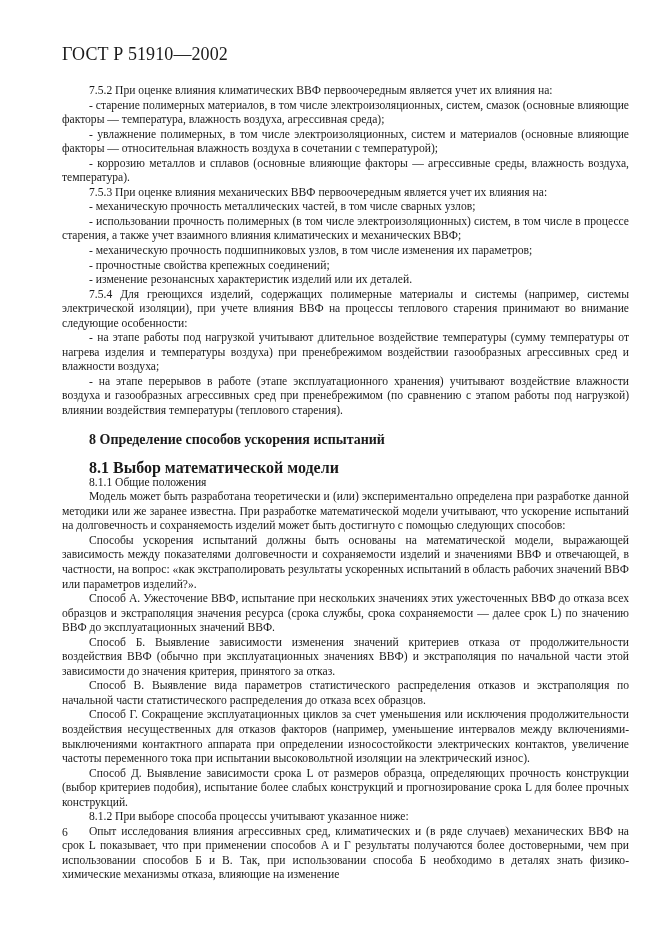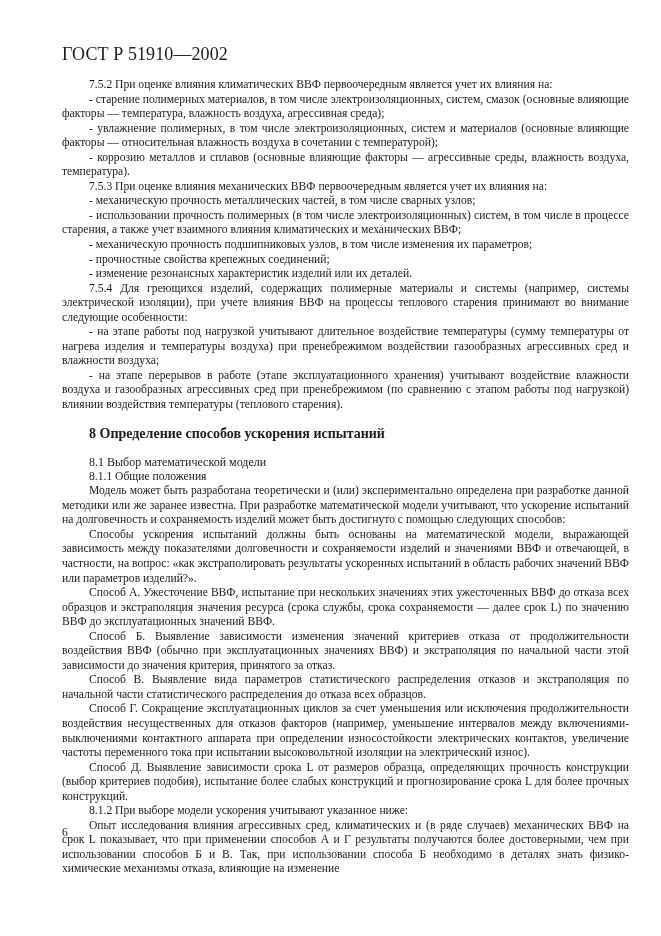--- a/index.html
+++ b/index.html
@@ -1,22 +1,22 @@
 <!DOCTYPE html>
 <html><head>
 <meta charset="utf-8">
 <style>
   html, body { margin: 0; padding: 0; background: #ffffff; }
   body { width: 661px; height: 936px; position: relative; overflow: hidden;
          font-family: "Liberation Serif", "DejaVu Serif", serif; color: #1a1a1a; }
   .header { position: absolute; left: 62px; top: 44px; font-weight: normal; font-size: 18px; letter-spacing: 0.1px; }
-  .content { position: absolute; left: 62px; top: 78px; width: 567px; font-size: 11.6px; line-height: 14.55px; }
+  .content { position: absolute; left: 62px; top: 84px; width: 567px; font-size: 11.6px; line-height: 14.55px; }
   .p { margin: 0; text-align: justify; text-indent: 27px; }
   .h1 { margin: 14px 0 14px 0; font-weight: bold; font-size: 14px; text-indent: 27px; }
-  .h2 { margin: 0; font-weight: normal; font-size: 12px; text-indent: 27px; }
+  .h2 { margin: 0; font-weight: bold; font-size: 16px; text-indent: 27px; }
   .pagenum { position: absolute; left: 62px; top: 826px; font-size: 11.6px; }
 </style>
 </head>
 <body>
 
 <div class="header">ГОСТ Р 51910—2002</div>
 
 <div class="content">
   <p class="p">7.5.2  При оценке влияния климатических ВВФ первоочередным является учет их влияния на:</p>
   <p class="p">- старение полимерных материалов, в том числе электроизоляционных, систем, смазок (основные влияющие факторы — температура, влажность воздуха, агрессивная среда);</p>
@@ -34,17 +34,17 @@
   <h1 class="h1">8  Определение способов ускорения испытаний</h1>
   <h2 class="h2">8.1  Выбор математической модели</h2>
   <p class="p">8.1.1  Общие положения</p>
   <p class="p">Модель может быть разработана теоретически и (или) экспериментально определена при разработке данной методики или же заранее известна. При разработке математической модели учитывают, что ускорение испытаний на долговечность и сохраняемость изделий может быть достигнуто с помощью следующих способов:</p>
   <p class="p">Способы ускорения испытаний должны быть основаны на математической модели, выражающей зависимость между показателями долговечности и сохраняемости изделий и значениями ВВФ и отвечающей, в частности, на вопрос: «как экстраполировать результаты ускоренных испытаний в область рабочих значений ВВФ или параметров изделий?».</p>
   <p class="p">Способ А. Ужесточение ВВФ, испытание при нескольких значениях этих ужесточенных ВВФ до отказа всех образцов и экстраполяция значения ресурса (срока службы, срока сохраняемости — далее срок L) по значению ВВФ до эксплуатационных значений ВВФ.</p>
   <p class="p">Способ Б. Выявление зависимости изменения значений критериев отказа от продолжительности воздействия ВВФ (обычно при эксплуатационных значениях ВВФ) и экстраполяция по начальной части этой зависимости до значения критерия, принятого за отказ.</p>
   <p class="p">Способ В. Выявление вида параметров статистического распределения отказов и экстраполяция по начальной части статистического распределения до отказа всех образцов.</p>
   <p class="p">Способ Г. Сокращение эксплуатационных циклов за счет уменьшения или исключения продолжительности воздействия несущественных для отказов факторов (например, уменьшение интервалов между включениями-выключениями контактного аппарата при определении износостойкости электрических контактов, увеличение частоты переменного тока при испытании высоковольтной изоляции на электрический износ).</p>
   <p class="p">Способ Д. Выявление зависимости срока L от размеров образца, определяющих прочность конструкции (выбор критериев подобия), испытание более слабых конструкций и прогнозирование срока L для более прочных конструкций.</p>
-  <p class="p">8.1.2  При выборе модели ускорения учитывают указанное ниже:</p>
+  <p class="p">8.1.2  При выборе способа процессы учитывают указанное ниже:</p>
   <p class="p">Опыт исследования влияния агрессивных сред, климатических и (в ряде случаев) механических ВВФ на срок L показывает, что при применении способов А и Г результаты получаются более достоверными, чем при использовании способов Б и В. Так, при использовании способа Б необходимо в деталях знать физико-химические механизмы отказа, влияющие на изменение</p>
 </div>
 
 <div class="pagenum">6</div>
 
 </body></html>

